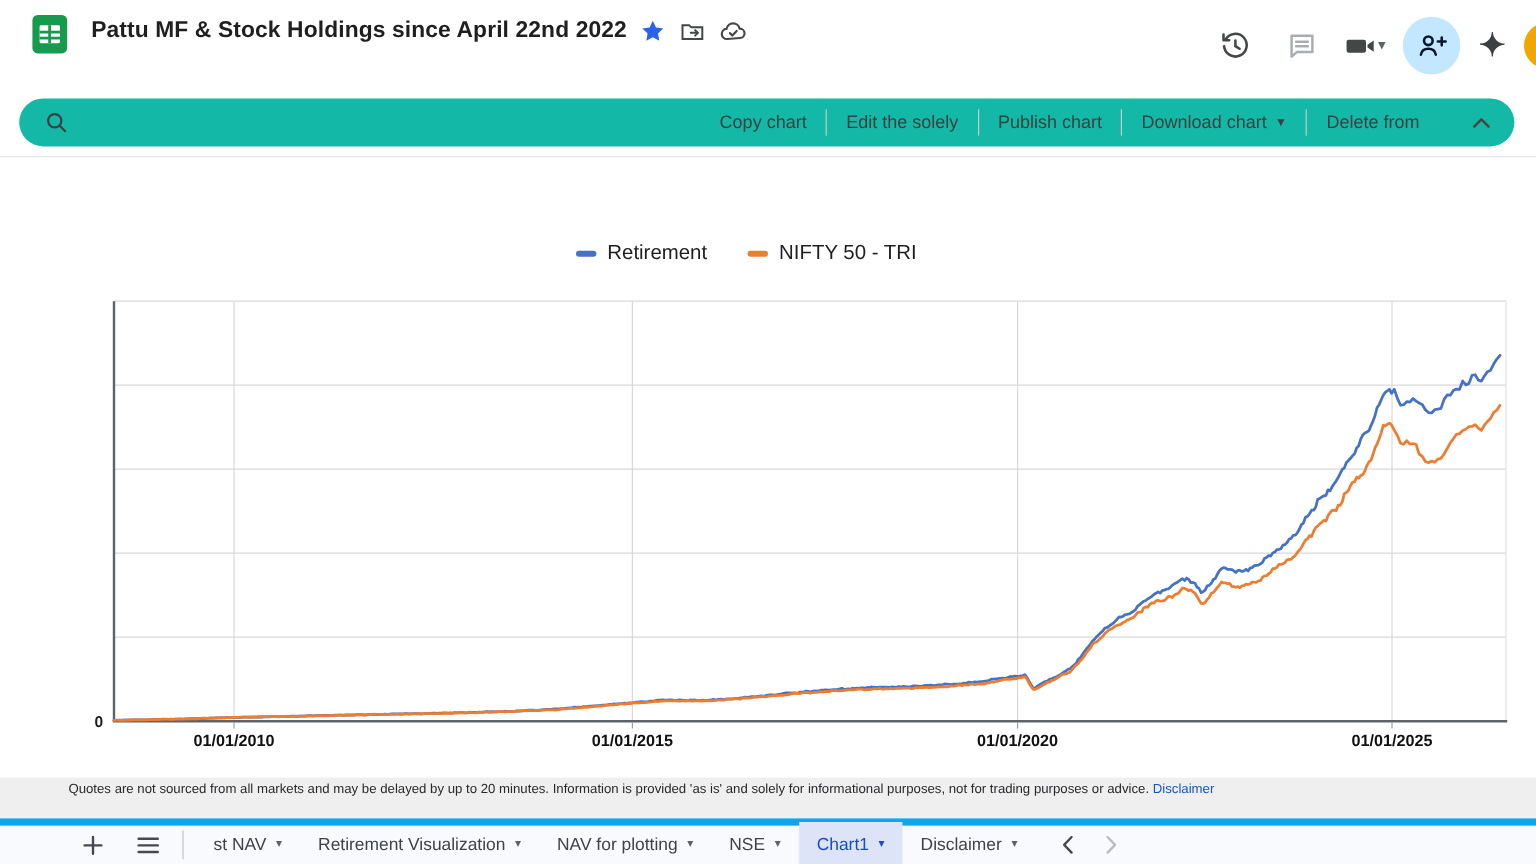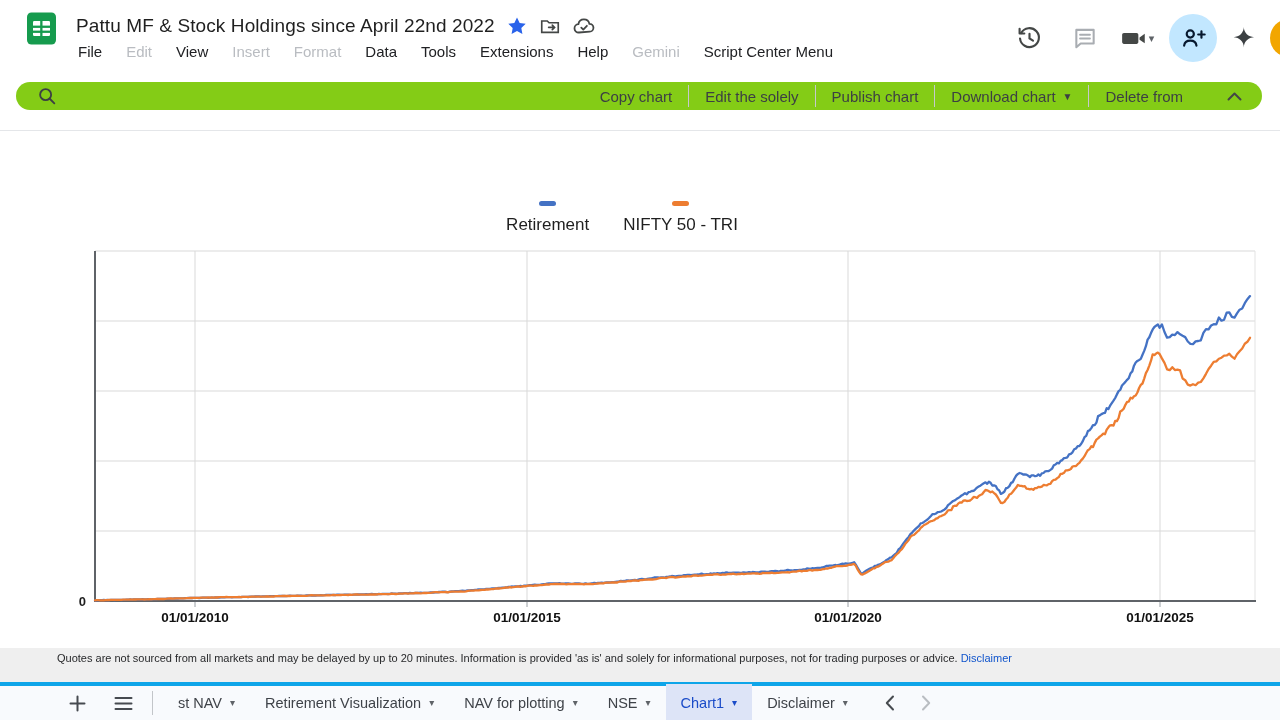--- a/index.html
+++ b/index.html
@@ -1,58 +1,58 @@
 <!DOCTYPE html>
 <html><head>
 <meta charset="utf-8">
 <style>
   html,body{margin:0;padding:0;background:#fff;}
   #app{position:relative;width:1280px;height:720px;overflow:hidden;background:#fff;
        font-family:"Liberation Sans",sans-serif;color:#202124;}
   
-  .hdr{position:absolute;left:0;top:0;width:1280px;height:80px;background:#fff;}
+  .hdr{position:absolute;left:0;top:0;width:1280px;height:80px;background:#fff;font-weight:bold;}
   .logo{position:absolute;left:24px;top:11px;width:35px;height:35px;}
   .titlebar{position:absolute;left:76px;top:14px;display:flex;align-items:center;gap:11px;}
   .doc-title{font-size:19px;color:#1f1f1f;letter-spacing:.1px;white-space:nowrap;}
   .t-icon{display:flex;align-items:center;}
   .menubar{position:absolute;left:78px;top:43px;display:flex;gap:24px;font-size:15px;color:#202124;}
   .mi{cursor:pointer;white-space:nowrap;}
   .mi.dis{color:#b9bcc1;}
   .hdr-right{position:absolute;right:0;top:13px;height:50px;display:flex;align-items:center;gap:15px;}
   .hicon{width:40px;height:40px;display:flex;align-items:center;justify-content:center;}
   .cam-wrap{display:flex;align-items:center;gap:2px;}
   .caret{font-size:11px;color:#5f6368;line-height:1;}
   .share{width:48px;height:48px;border-radius:50%;background:#c2e7ff;display:flex;align-items:center;justify-content:center;}
   .sparkle{font-size:27px;color:#3c4043;line-height:1;}
   .avatar{width:38px;height:38px;border-radius:50%;background:#f2a600;margin-right:-28px;flex:none;}
   
-  .tbar{position:absolute;left:16px;top:82px;width:1246px;height:28px;background:#84cc16;
+  .tbar{position:absolute;left:16px;top:82px;width:1246px;height:40px;background:#14b8a6;
         border-radius:22px;display:flex;align-items:center;font-size:15px;color:#3c4043;}
   .tb-search{margin-left:20px;display:flex;align-items:center;}
   .tb-spacer{flex:1;}
   .tb-btn{padding:0 16px;display:flex;align-items:center;gap:7px;cursor:pointer;white-space:nowrap;}
   .tb-sep{width:1px;height:22px;background:#c6c9cd;}
   .tb-caret{font-size:10px;color:#3c4043;}
   .tb-collapse{margin:0 20px 0 28px;display:flex;align-items:center;}
   .hdr-divider{position:absolute;left:0;top:130px;width:1280px;height:1px;background:#e4e6e9;}
   
   .legend{position:absolute;left:0;top:201px;width:1280px;display:flex;justify-content:center;
           gap:34px;transform:translateX(-18px);}
-  .leg-item{display:flex;align-items:center;gap:9px;flex-direction:column;}
+  .leg-item{display:flex;align-items:center;gap:9px;}
   .leg-dash{width:17px;height:5px;border-radius:3px;}
   .leg-label{font-size:17px;color:#1f1f1f;}
   #plot{position:absolute;left:0;top:0;width:1280px;height:720px;pointer-events:none;}
   #plot text{font-family:"Liberation Sans",sans-serif;}
   
   .disc{position:absolute;left:0;top:648px;width:1280px;height:34px;background:#efefef;
         box-sizing:border-box;padding:4px 53px 0 57px;font-size:11px;line-height:13.5px;color:#28292b;}
   .disc a{color:#1155cc;text-decoration:none;}
   
   .tabs{position:absolute;left:0;top:682px;width:1280px;height:38px;background:#f8fafd;
-        border-top:4px solid #0ea5e9;display:flex;align-items:center;box-sizing:border-box;
+        border-top:6px solid #0ea5e9;display:flex;align-items:center;box-sizing:border-box;
         padding-left:62px;font-size:14.5px;color:#3f4349;}
   .tab-plus{width:30px;display:flex;justify-content:center;cursor:pointer;}
   .tab-burger{width:30px;margin-left:16px;display:flex;justify-content:center;cursor:pointer;}
   .tab-cut{width:1px;height:24px;background:#c2c5c9;margin:0 10px 0 14px;}
   .tab{display:flex;align-items:center;gap:8px;height:38px;padding:0 15px;cursor:pointer;white-space:nowrap;}
   .tab .caret{font-size:10px;color:#5f6368;}
   .tab.active{background:#dde4f7;color:#1a4bc8;font-weight:normal;}
   .tab.active .caret{color:#1a4bc8;}
   .tab-nav{display:flex;align-items:center;gap:26px;margin-left:22px;}
 </style>
@@ -82,33 +82,20 @@
             <path d="M10.5 13.5h6M14.5 11l2.5 2.5-2.5 2.5" stroke-linecap="round"></path>
           </svg>
       </span>
       <span class="t-icon">
         <svg width="24" height="24" viewBox="0 0 24 24" fill="none" stroke="#444746" stroke-width="1.8">
           <path d="M7 18.5a4.2 4.2 0 0 1-.6-8.4 5.6 5.6 0 0 1 11-0.2 3.9 3.9 0 0 1 .3 7.8z"></path>
           <path d="M9.3 13.6l2 2 3.6-3.8" stroke-linecap="round" stroke-linejoin="round"></path>
           </svg>
       </span>
     </div>
-    <div class="menubar">
-        <span class="mi">File</span>
-        <span class="mi dis">Edit</span>
-        <span class="mi">View</span>
-        <span class="mi dis">Insert</span>
-        <span class="mi dis">Format</span>
-        <span class="mi">Data</span>
-        <span class="mi">Tools</span>
-        <span class="mi">Extensions</span>
-        <span class="mi">Help</span>
-        <span class="mi dis">Gemini</span>
-        <span class="mi">Script Center Menu</span>
-      </div>
     <div class="hdr-right">
       <span class="hicon">
         <svg width="27" height="27" viewBox="0 0 24 24" fill="none" stroke="#444746" stroke-width="1.9">
           <path d="M4.6 7.2A8.4 8.4 0 1 1 3.6 12" stroke-linecap="round"></path>
           <path d="M3.2 3.4v4.2h4.2" stroke-linecap="round" stroke-linejoin="round"></path>
           <path d="M12 7.8V12l3.1 1.9" stroke-linecap="round"></path>
           </svg>
       </span>
       <span class="hicon">
         <svg width="26" height="26" viewBox="0 0 24 24" fill="none" stroke="#a9adb2" stroke-width="1.9">

